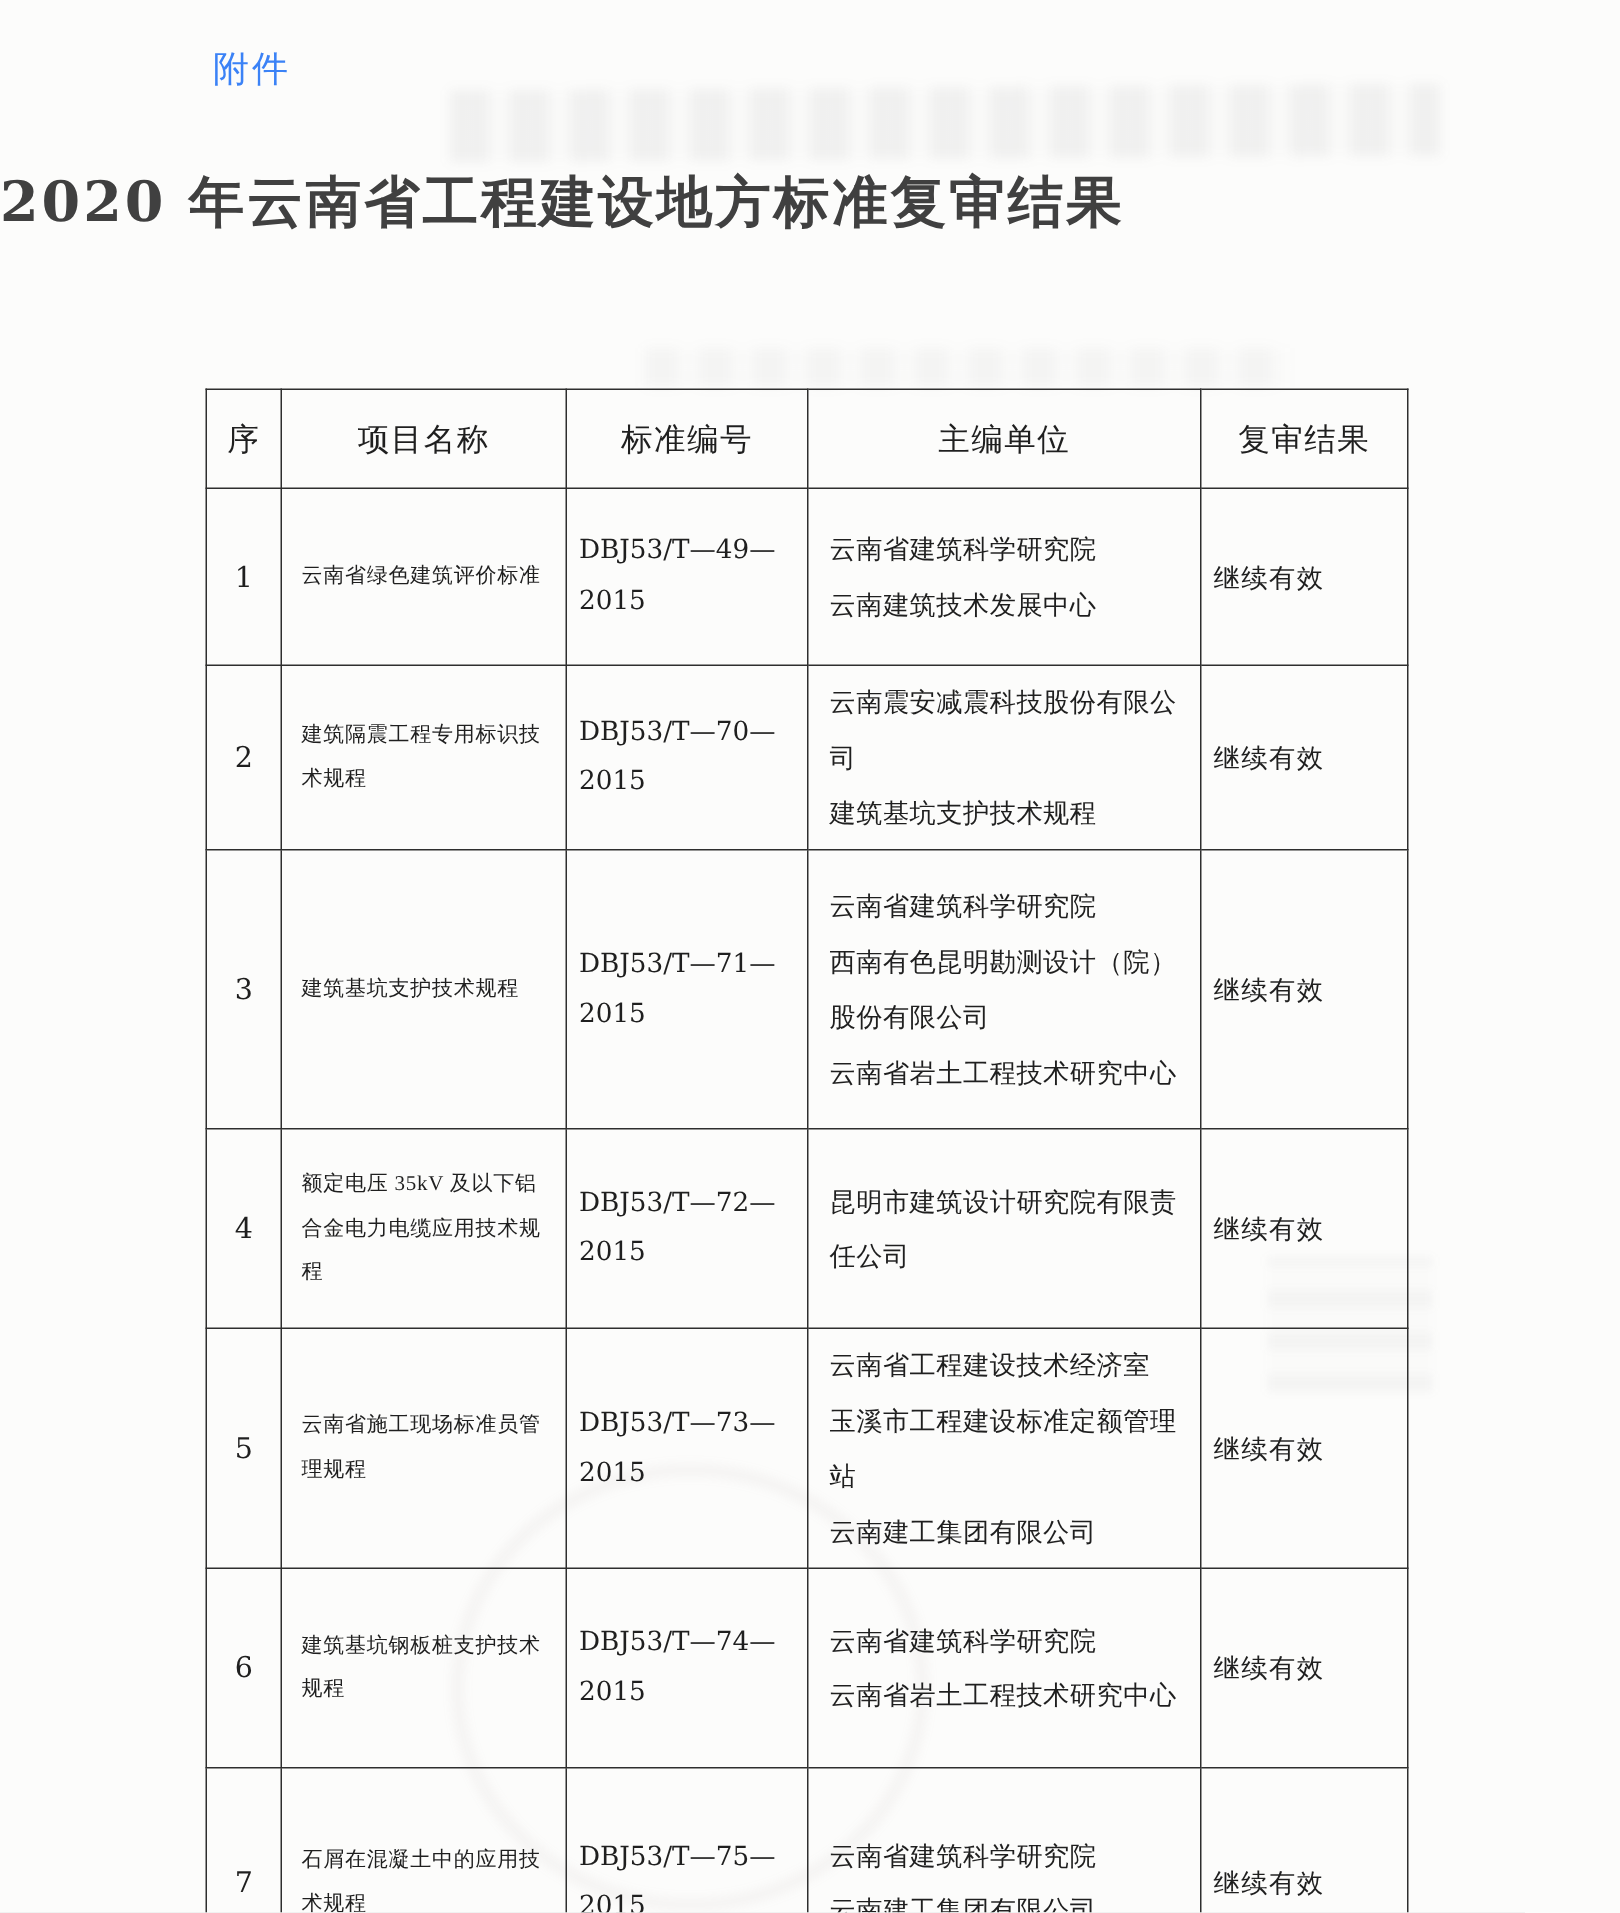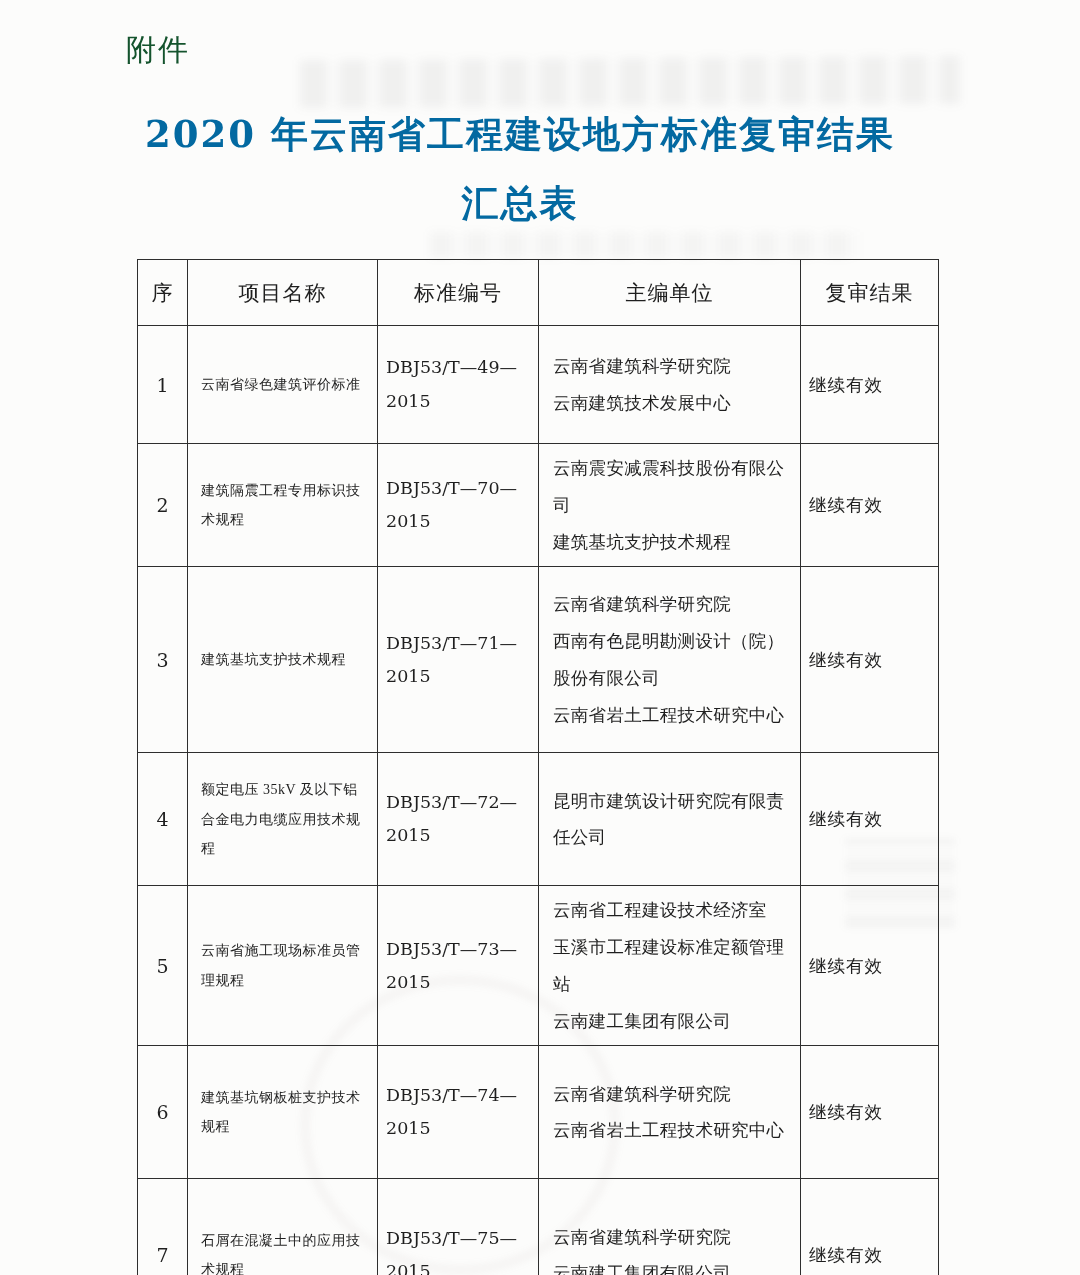--- a/index.html
+++ b/index.html
@@ -46,35 +46,34 @@
   }
   .seal-ghost {
     top: 975px; left: 300px; width: 300px; height: 280px;
     border-radius: 50%;
     border: 10px solid rgba(150,130,120,0.055);
     filter: blur(3px);
   }
   
   .attachment {
     position: absolute;
-    top: 30px; left: 126px;
-    font-size: 30px;
+    top: 30px; left: 142px;
+    font-size: 24px;
     letter-spacing: 2px;
-    color: #14532d;
+    color: #3b82f6;
   }
   .doc-title {
     position: absolute;
     top: 100px; left: 0; right: 40px;
-    text-align: center;
     font-family: "DejaVu Serif", serif;
     font-weight: bold;
     font-size: 37px;
     line-height: 69px;
     letter-spacing: 2px;
-    color: #0369a1;
+    color: #404040;
   }
   
   table.review-table {
     position: absolute;
     top: 259px; left: 137px;
     width: 801px;
     border-collapse: collapse;
     table-layout: fixed;
   }
   .review-table td, .review-table th {
@@ -141,21 +140,20 @@
 
   <div class="artifact bleed-strip-1"></div>
   <div class="artifact bleed-strip-2"></div>
   <div class="artifact bleed-strip-3"></div>
   <div class="artifact seal-ghost"></div>
 
   <div class="attachment">附件</div>
 
   <div class="doc-title">
     <div>2020 年云南省工程建设地方标准复审结果</div>
-    <div>汇总表</div>
   </div>
 
   <table class="review-table">
     <colgroup>
       <col class="col-no">
         <col class="col-name">
         <col class="col-std">
         <col class="col-org">
         <col class="col-res">
     </colgroup>

